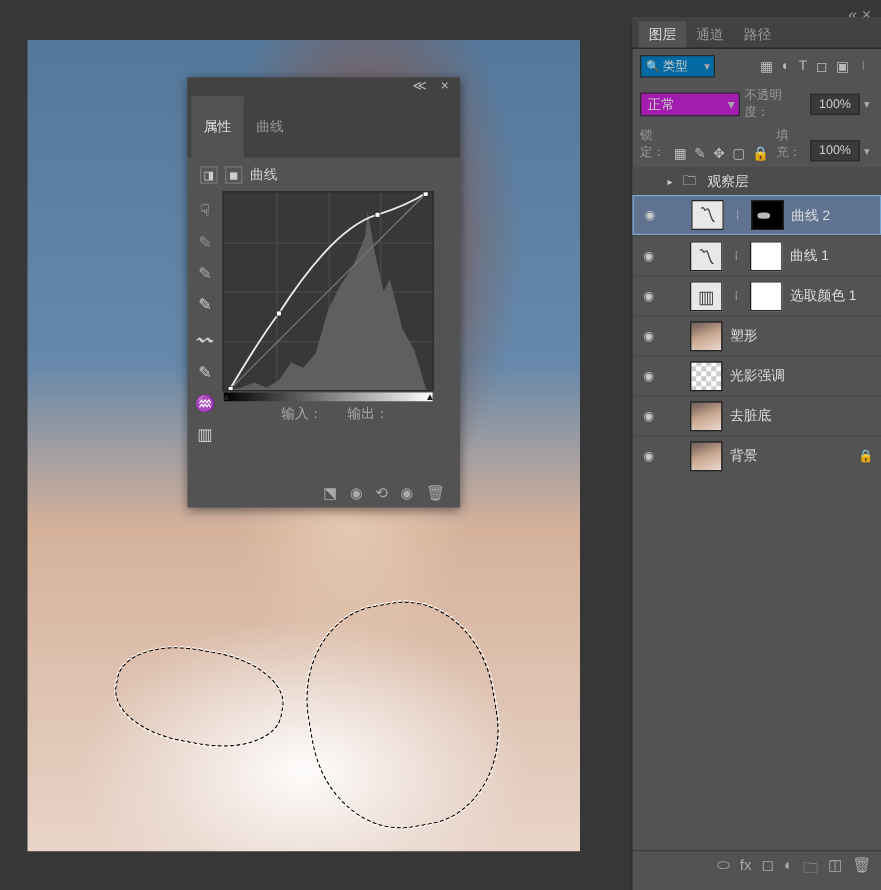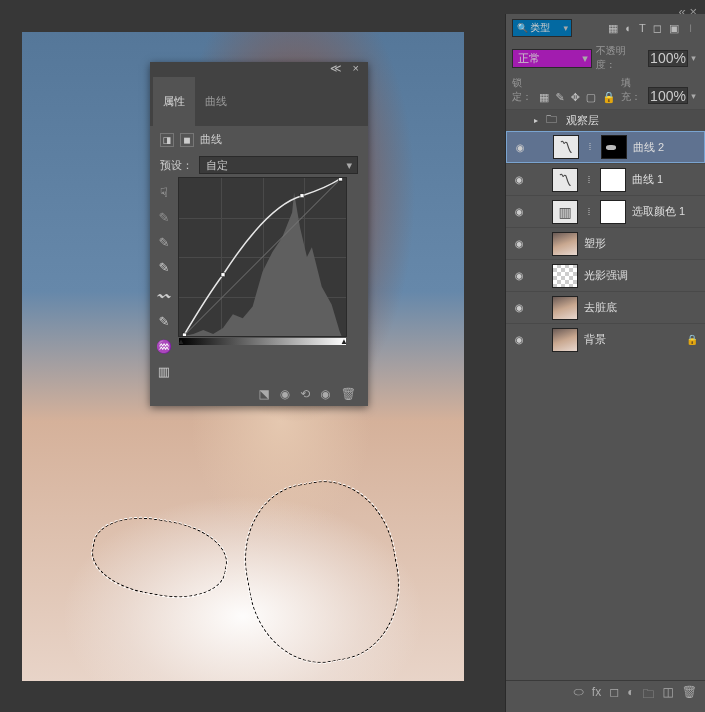--- a/index.html
+++ b/index.html
@@ -173,21 +173,21 @@
     .lp-kind::before { content: "🔍"; margin-right: 2px; font-size: 9px;}
     .filter-icons { display: flex; gap: 7px; margin-left: auto; padding-right: 4px; color: #bbb; font-size: 11px;}
 
     .lp-blend-row { display: flex; align-items: center; padding: 2px 6px; gap: 4px;}
     .blend-select {
       width: 82px; height: 19px; background: #a21caf; border: 1px solid #2a2a2a; color: #ccc; padding: 0 5px; font-size: 11px; display: flex; align-items: center; position: relative; text-align: center;
     }
     .blend-select::after { content: "▾"; position: absolute; right: 3px; color: #aaa;}
     .lp-prop { font-size: 10px; color: #999; margin-left: auto;}
     .lp-val {
-      width: 40px; height: 17px; background: #3a3a3a; border: 1px solid #2a2a2a; color: #ccc; font-size: 14px; text-align: center; display: flex; align-items: center; justify-content: center; position: relative;
+      width: 40px; height: 17px; background: #3a3a3a; border: 1px solid #2a2a2a; color: #ccc; font-size: 10px; text-align: center; display: flex; align-items: center; justify-content: center; position: relative;
     }
     .lp-val-wrap { display: flex; align-items: center;}
     .lp-val-arrow { width: 11px; color: #aaa; font-size: 9px; text-align: center;}
 
     .lp-lock-row { display: flex; align-items: flex-end; padding: 2px 6px; gap: 5px; color: #999; font-size: 10px;}
     .lock-icons { display: flex; gap: 6px; color: #bbb; font-size: 11px;}
 
     .layers-list {
       margin-top: 3px;
     }
@@ -240,24 +240,20 @@
     </span>
   </div>
   <div class="ppanel-tabs">
     <div class="ppanel-tab active">属性</div>
     <div class="ppanel-tab">曲线</div>
   </div>
   <div class="ppanel-title-row">
     <span class="mini-icon">◨</span>
     <span class="mini-icon">◼</span>
     <span>曲线</span>
-  </div>
-  <div class="ppanel-preset-row">
-    <span class="preset-label">预设：</span>
-    <div class="preset-select">自定</div>
   </div>
 
   <div class="curves-body">
     <div class="side-tools">
       <span>☟</span>
       <span style="opacity:.5">✎</span>
       <span style="opacity:.7">✎</span>
       <span>✎</span>
       <span>〰</span>
       <span>✎</span>
@@ -283,33 +279,42 @@
           <rect x="38" y="96" width="4" height="4" fill="#fff" stroke="#000" stroke-width="0.5"></rect>
           <rect x="118" y="16" width="4" height="4" fill="#fff" stroke="#000" stroke-width="0.5"></rect>
           <rect x="-1" y="157" width="4" height="4" fill="#fff" stroke="#000" stroke-width="0.5"></rect>
           <rect x="157" y="-1" width="4" height="4" fill="#fff" stroke="#000" stroke-width="0.5"></rect>
         </svg>
         <div style="position:absolute; left:0; bottom:-9px; width:100%; height:7px; background: linear-gradient(90deg,#000,#fff);">
           <span style="position:absolute; left:-2px; top:-1px; color:#222; font-size:8px;">▲</span>
           <span style="position:absolute; right:-2px; top:-1px; color:#222; font-size:8px;">▲</span>
         </div>
       </div>
+      <div class="io-row">
+        <span>输入：</span>
+        <span>输出：</span>
+      </div>
     </div>
   </div>
 
   <div class="ppanel-footer">
     <span>⬔</span>
     <span>◉</span>
     <span>⟲</span>
     <span>◉</span>
     <span>🗑</span>
   </div>
 </div>
 
 <div class="layers-panel">
+  <div class="lp-tabs">
+    <div class="lp-tab active">图层</div>
+    <div class="lp-tab">通道</div>
+    <div class="lp-tab">路径</div>
+  </div>
 
   <div class="lp-filter-row">
     <div class="lp-kind">类型</div>
     <div class="filter-icons">
       <span>▦</span>
       <span>◐</span>
       <span>T</span>
       <span>◻</span>
       <span>▣</span>
       <span style="color:#888">⏽</span>

